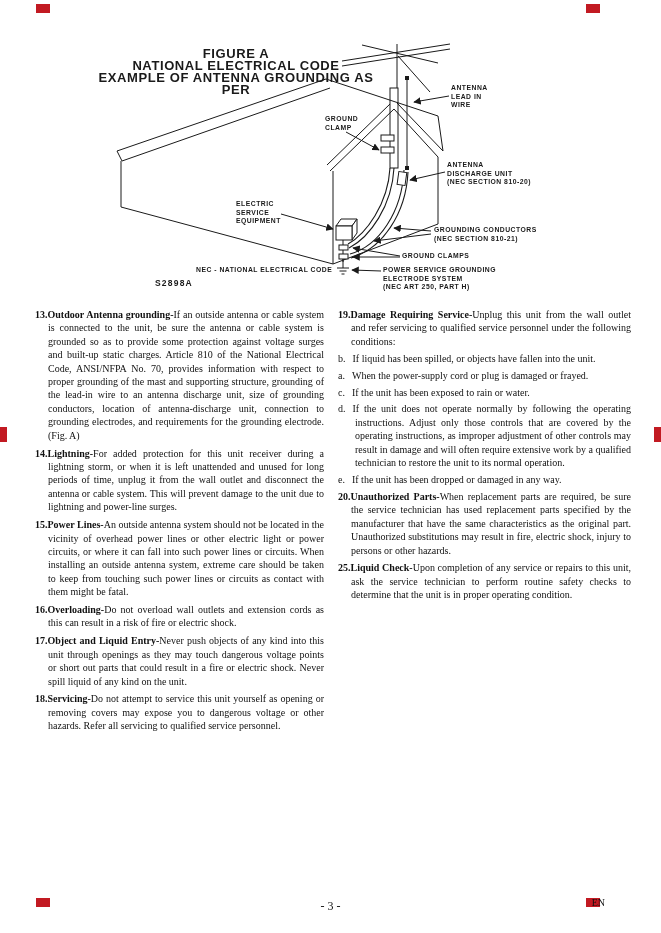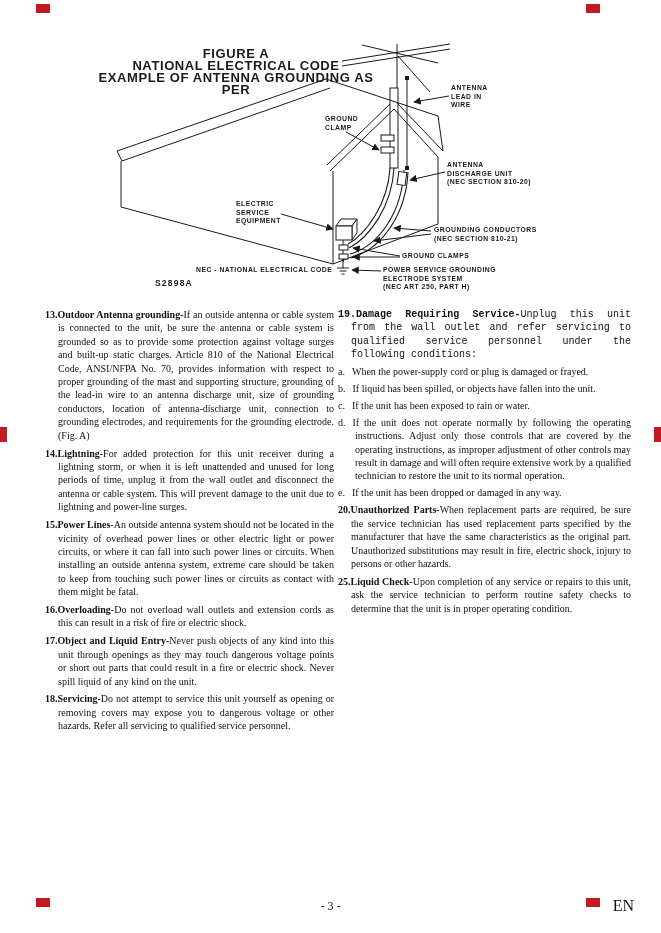--- a/index.html
+++ b/index.html
@@ -26,31 +26,31 @@
   }
   .fig-label {
     position:absolute; font-family:"Liberation Sans", sans-serif; font-weight:bold;
     font-size:6.8px; line-height:8.6px; letter-spacing:0.5px; color:#1a1a1a;
     white-space:nowrap;
   }
   .fig-code { font-size:8.5px; letter-spacing:1.2px; }
 
   
   .col { position:absolute; top:308px; font-size:10px; line-height:13.4px; text-align:justify; }
-  .col-left  { left:35px;  width:289px;margin-left:10px; }
+  .col-left  { left:35px;  width:289px; }
   .col-right { left:338px; width:293px; }
   .item { margin:0 0 4.5px 0; padding-left:13px; text-indent:-13px; }
-  .item-intro { margin-bottom:3.5px;font-family:Liberation Mono, monospace; }
+  .item-intro { margin-bottom:3.5px; }
   .b { font-weight:bold; }
   .sub { margin:0 0 3.5px 0; padding-left:17px; text-indent:-17px; }
   .sub .letter { padding-right:7px; }
 
   
   .footer-page { position:absolute; left:0; right:0; top:899px; text-align:center; font-size:12px; }
-  .footer-lang { position:absolute; right:27px; top:897px; font-size:16px; }
+  .footer-lang { position:absolute; right:56px; top:897px; font-size:10px; }
 </style>
 </head>
 <body>
 
 <div class="page">
 
   <div class="reg-mark reg-tl" style="background: rgb(194, 26, 34);"></div>
   <div class="reg-mark reg-tr" style="background: rgb(194, 26, 34);"></div>
   <div class="reg-mark reg-ml" style="background: rgb(194, 26, 34);"></div>
   <div class="reg-mark reg-mr" style="background: rgb(194, 26, 34);"></div>
@@ -192,22 +192,22 @@
     <p class="item"><span class="b">14.</span><span class="b">Lightning-</span><span>For added protection for this unit receiver during a lightning storm, or when it is left unattended and unused for long periods of time, unplug it from the wall outlet and disconnect the antenna or cable system. This will prevent damage to the unit due to lightning and power-line surges.</span></p>
     <p class="item"><span class="b">15.</span><span class="b">Power Lines-</span><span>An outside antenna system should not be located in the vicinity of overhead power lines or other electric light or power circuits, or where it can fall into such power lines or circuits. When installing an outside antenna system, extreme care should be taken to keep from touching such power lines or circuits as contact with them might be fatal.</span></p>
     <p class="item"><span class="b">16.</span><span class="b">Overloading-</span><span>Do not overload wall outlets and extension cords as this can result in a risk of fire or electric shock.</span></p>
     <p class="item"><span class="b">17.</span><span class="b">Object and Liquid Entry-</span><span>Never push objects of any kind into this unit through openings as they may touch dangerous voltage points or short out parts that could result in a fire or electric shock. Never spill liquid of any kind on the unit.</span></p>
     <p class="item"><span class="b">18.</span><span class="b">Servicing-</span><span>Do not attempt to service this unit yourself as opening or removing covers may expose you to dangerous voltage or other hazards. Refer all servicing to qualified service personnel.</span></p>
   </div>
 
   <div class="col col-right">
     <p class="item item-intro"><span class="b">19.</span><span class="b">Damage Requiring Service-</span><span>Unplug this unit from the wall outlet and refer servicing to qualified service personnel under the following conditions:</span></p>
 
+    <p class="sub"><span class="letter">b.</span><span>If liquid has been spilled, or objects have fallen into the unit.</span></p>
     <p class="sub"><span class="letter">a.</span><span>When the power-supply cord or plug is damaged or frayed.</span></p>
-    <p class="sub"><span class="letter">b.</span><span>If liquid has been spilled, or objects have fallen into the unit.</span></p>
     <p class="sub"><span class="letter">c.</span><span>If the unit has been exposed to rain or water.</span></p>
     <p class="sub"><span class="letter">d.</span><span>If the unit does not operate normally by following the operating instructions. Adjust only those controls that are covered by the operating instructions, as improper adjustment of other controls may result in damage and will often require extensive work by a qualified technician to restore the unit to its normal operation.</span></p>
     <p class="sub"><span class="letter">e.</span><span>If the unit has been dropped or damaged in any way.</span></p>
 
     <p class="item"><span class="b">20.</span><span class="b">Unauthorized Parts-</span><span>When replacement parts are required, be sure the service technician has used replacement parts specified by the manufacturer that have the same characteristics as the original part. Unauthorized substitutions may result in fire, electric shock, injury to persons or other hazards.</span></p>
     <p class="item"><span class="b">25.</span><span class="b">Liquid Check-</span><span>Upon completion of any service or repairs to this unit, ask the service technician to perform routine safety checks to determine that the unit is in proper operating condition.</span></p>
   </div>
 
   <div class="footer-page">- 3 -</div>
   <div class="footer-lang">EN</div>

